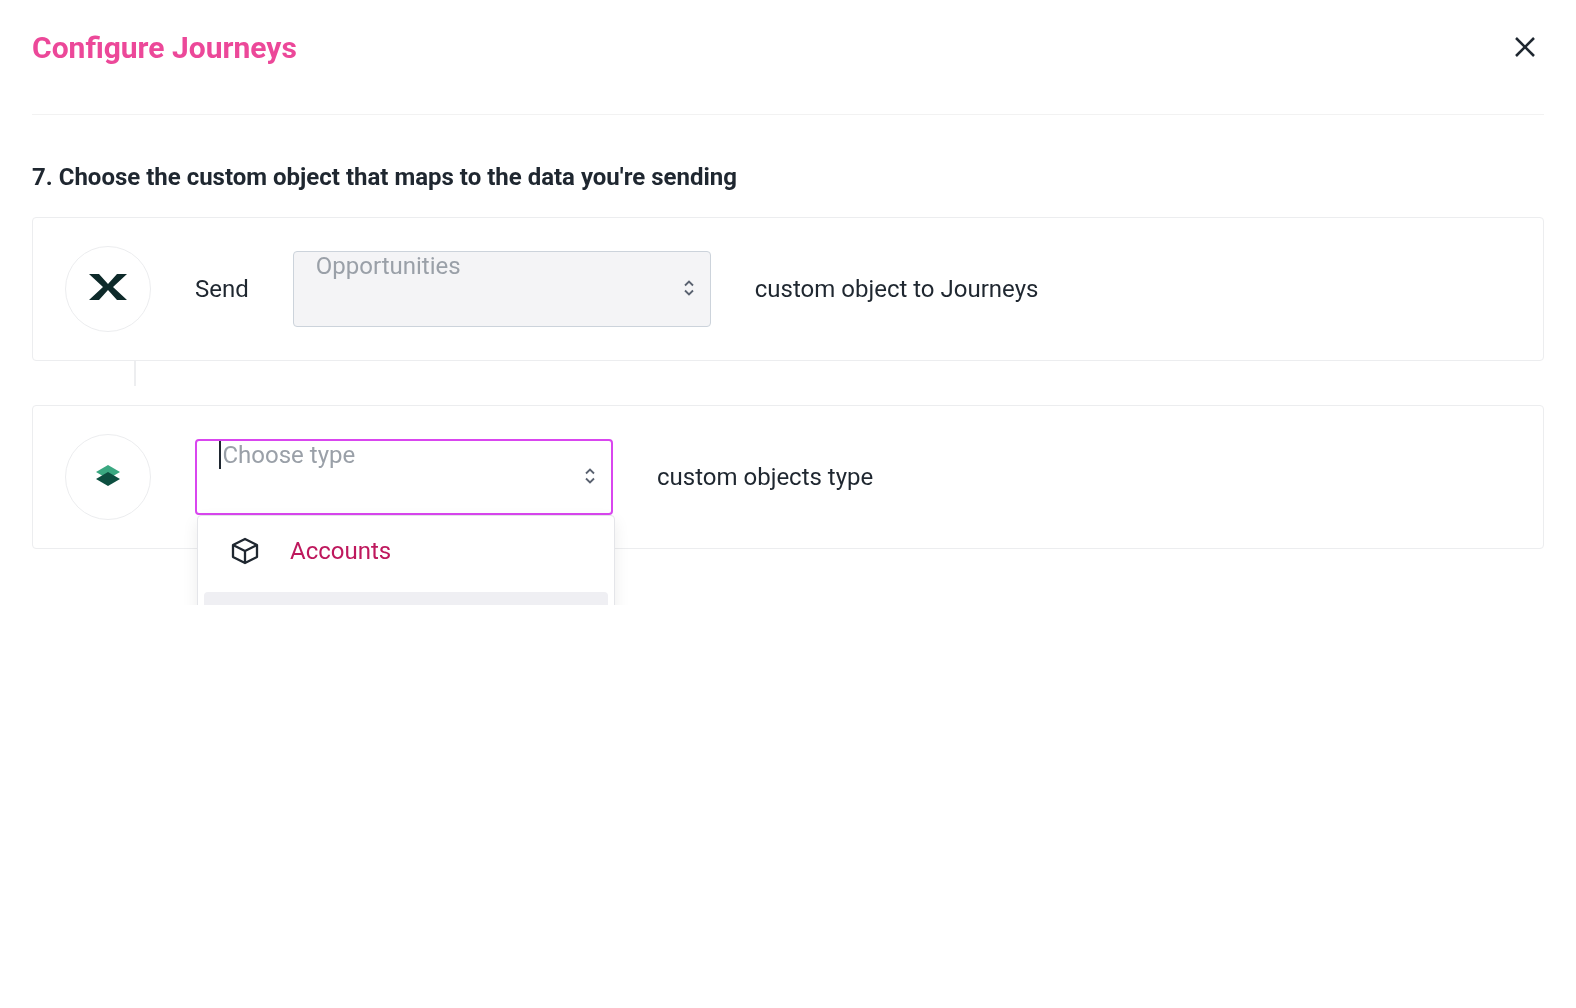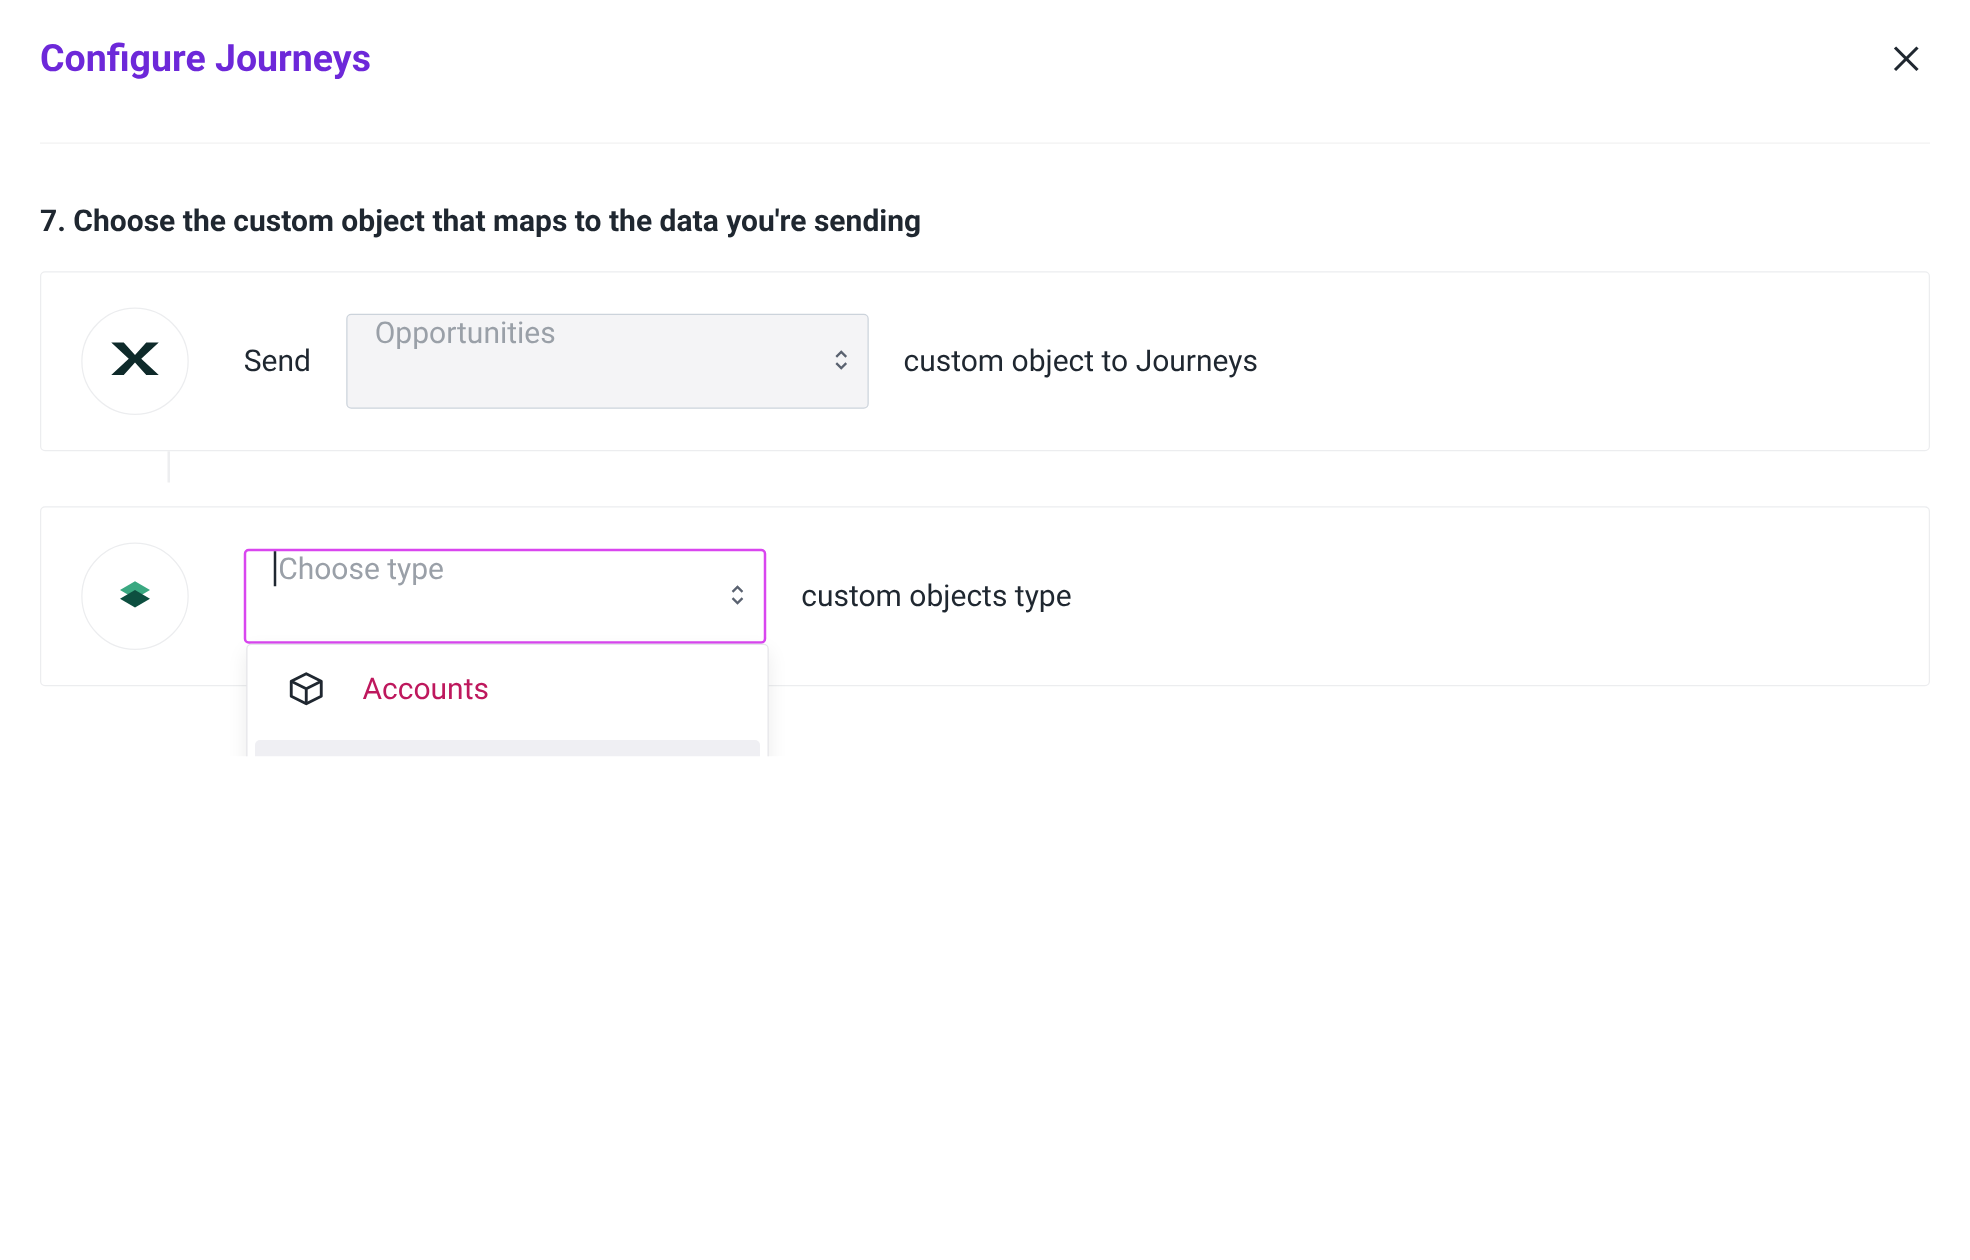--- a/index.html
+++ b/index.html
@@ -18,21 +18,21 @@
       display: flex;
       justify-content: space-between;
       align-items: center;
       padding-bottom: 48px;
       border-bottom: 1px solid #f2f2f2;
       margin-bottom: 48px;
     }
     .page-title {
       font-size: 30px;
       font-weight: 700;
-      color: #6d28d9;
+      color: #ec4899;
     }
     .close-btn {
       background: none;
       border: none;
       cursor: pointer;
       padding: 8px;
       line-height: 0;
     }
     .close-btn svg { width: 22px; height: 22px; }
     .close-btn svg line { stroke: #1f2730; stroke-width: 2.5; }
@@ -167,21 +167,21 @@
       font-weight: 700;
     }
     .dropdown-item .dd-icon { width: 30px; height: 30px; display:flex; align-items:center; justify-content:center; }
     .dropdown-item .dd-icon svg { width: 30px; height: 30px; }
     .dd-label { color: #be185d; }
     .cards-stack { display: flex; flex-direction: column; }
     .spacer44 { height: 44px; position: relative; }
     .card1-content, .card2-content {
       display: flex;
       align-items: center;
-      gap: 28px;
+      gap: 44px;
     }
   </style>
 </head>
 <body>
 
 <div class="container">
   <div class="header">
     <h1 class="page-title">Configure Journeys</h1>
     <button class="close-btn">
       <span>

